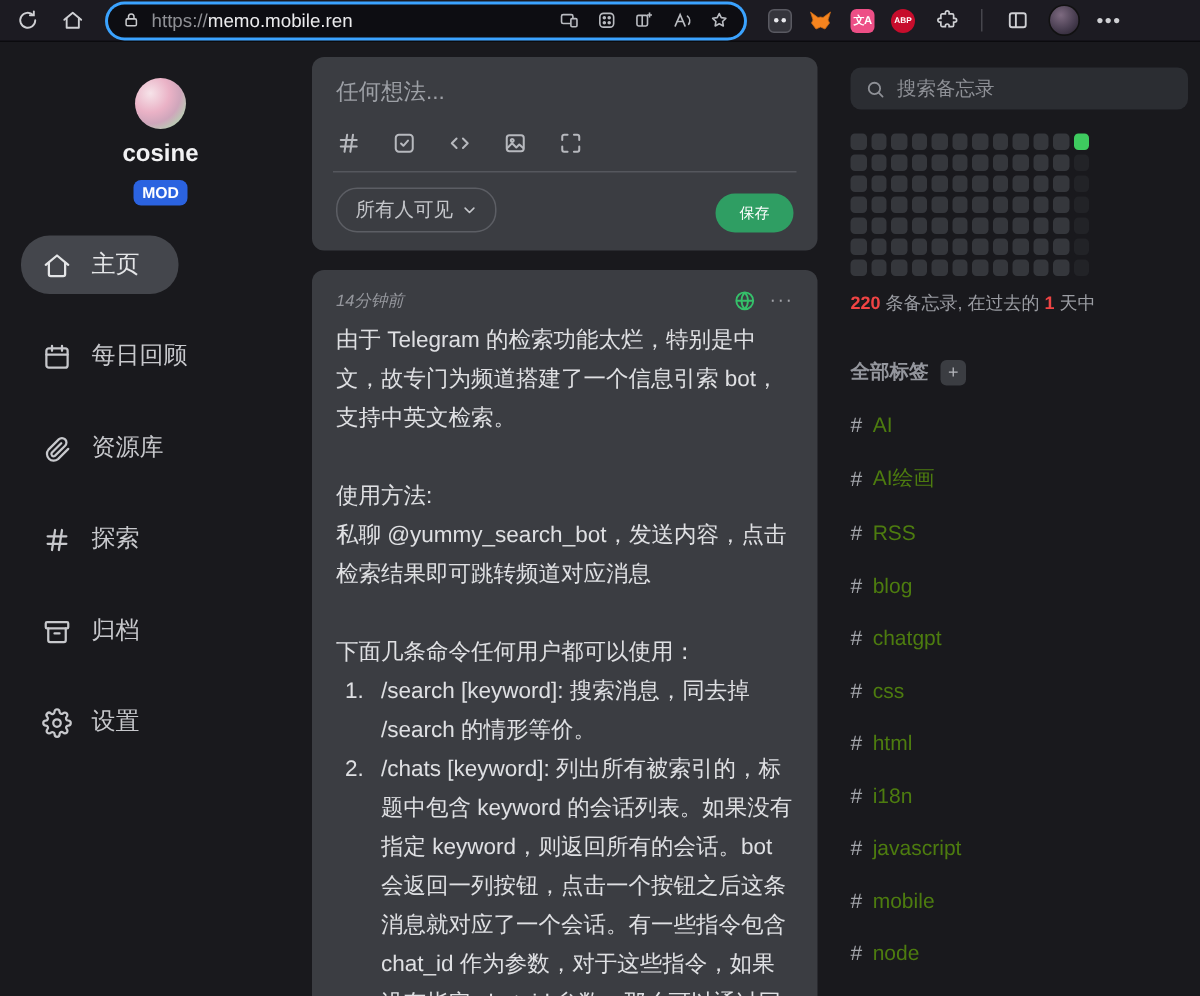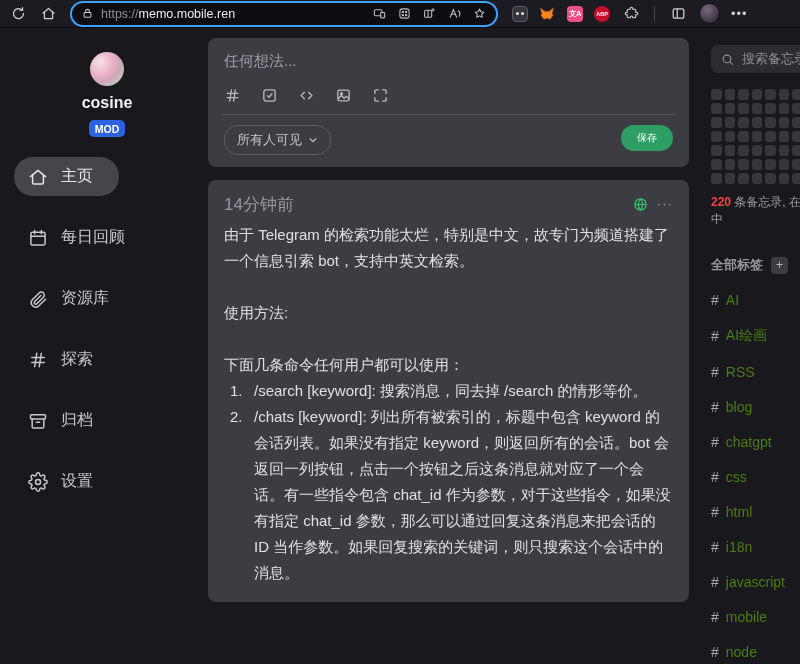--- a/index.html
+++ b/index.html
@@ -47,38 +47,38 @@
     background:radial-gradient(circle at 30% 30%, #f6e3e9, #eab2c6 38%, #cfa6bb 60%, #b9cdb4 80%, #e3b7c9); }
   .profile .uname { color:#f1f1f3; font-size:16px; font-weight:bold; }
   .badge-mod { background:#2b63e0; color:#fff; font-size:10.5px; font-weight:bold;
     border-radius:5px; padding:2.5px 6px; }
   .nav-item { display:flex; align-items:center; gap:13px; color:#c7c8cc; font-size:16px;
     padding:9px 14px; margin-bottom:22px; border-radius:19px; cursor:pointer; }
   .nav-item.active { background:#44464c; color:#e4e5e7; width:max-content; padding-right:26px; }
   .nav-item svg { width:20px; height:20px; flex:0 0 auto; }
 
   
-  .main { width:481px; flex:0 0 auto; padding-top:10px; }
+  .main { width:337px; flex:0 0 auto; padding-top:10px; }
   .card { background:#3b3d42; border-radius:8px; }
   .editor { padding:14px 16px 12px; }
   .editor-placeholder { color:#9da0a6; font-size:15px; }
   .editor-tools { display:flex; align-items:center; gap:20px; margin-top:16px;
     color:#b7b9be; }
   .editor-tools svg { width:17px; height:17px; }
   .editor-divider { height:1px; background:#55575d; margin:10px -2px 10px; }
-  .editor-footer { display:flex; align-items:flex-start; justify-content:space-between; }
+  .editor-footer { display:flex; align-items:flex-end; justify-content:space-between; }
   .visibility-pill { display:flex; align-items:center; gap:6px; border:1px solid #5c5e64;
     border-radius:14px; padding:5px 12px; color:#c4c6ca; font-size:13px; }
   .visibility-pill svg { width:10px; height:10px; }
   .save-btn { background:#2f9e63; color:#fff; font-size:10px; border:none;
     border-radius:14px; padding:6px 16px; cursor:pointer; }
 
   .memo-card { margin-top:13px; padding:13px 16px 16px; }
   .memo-head { display:flex; align-items:center; justify-content:space-between; margin-bottom:6px; }
-  .memo-time { color:#96989e; font-size:17px; }
+  .memo-time { color:#96989e; font-size:11px;font-style:italic; }
   .memo-head-right { display:flex; align-items:center; gap:9px; }
   .memo-globe { color:#35c06a; display:flex; }
   .memo-globe svg { width:15px; height:15px; }
   .memo-more { color:#a2a4a9; font-size:13px; letter-spacing:1px; line-height:0.5; }
   .memo-content { color:#dfe0e3; font-size:15px; line-height:26px; }
   .memo-gap { height:26px; }
   .memo-ol { list-style:none; counter-reset:n; margin-left:30px; }
   .memo-ol li { counter-increment:n; position:relative; }
   .memo-ol li::before { content:counter(n) "."; position:absolute; left:-24px; color:#dfe0e3; }
 
@@ -286,20 +286,21 @@
                 <path d="M12 3a13.5 13.5 0 0 1 0 18M12 3a13.5 13.5 0 0 0 0 18"></path>
               </svg>
           </span>
           <span class="memo-more">···</span>
         </span>
       </div>
       <div class="memo-content">
           <div class="memo-p">由于 Telegram 的检索功能太烂，特别是中文，故专门为频道搭建了一个信息引索 bot，支持中英文检索。</div>
           <div class="memo-gap"></div>
           <div class="memo-p">使用方法:</div>
+          <div class="memo-p">私聊 @yummy_search_bot，发送内容，点击检索结果即可跳转频道对应消息</div>
           <div class="memo-gap"></div>
           <div class="memo-p">下面几条命令任何用户都可以使用：</div>
           <ol class="memo-ol">
             <li>/search [keyword]: 搜索消息，同去掉 /search 的情形等价。</li>
             <li>/chats [keyword]: 列出所有被索引的，标题中包含 keyword 的会话列表。如果没有指定 keyword，则返回所有的会话。bot 会返回一列按钮，点击一个按钮之后这条消息就对应了一个会话。有一些指令包含 chat_id 作为参数，对于这些指令，如果没有指定 chat_id 参数，那么可以通过回复这条消息来把会话的 ID 当作参数。如果回复搜索的关键词，则只搜索这个会话中的消息。</li>
           </ol>
         </div>
     </div>
   </div>
 

